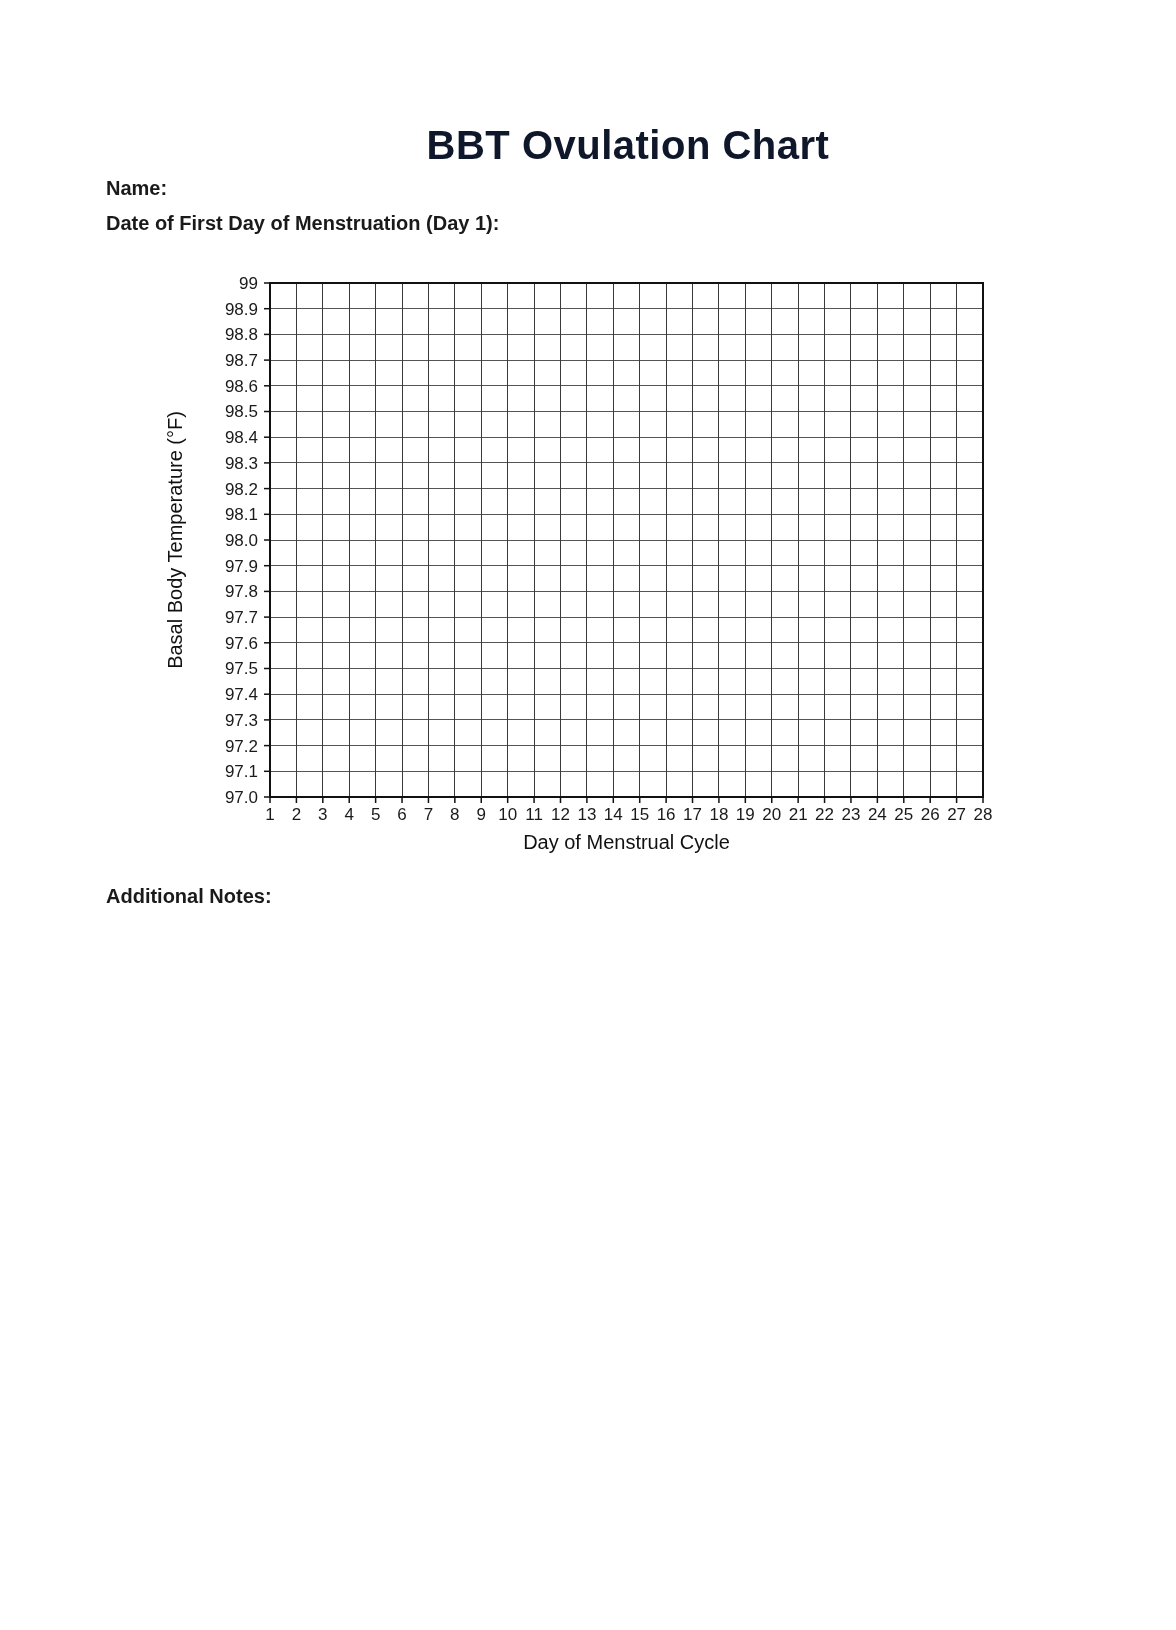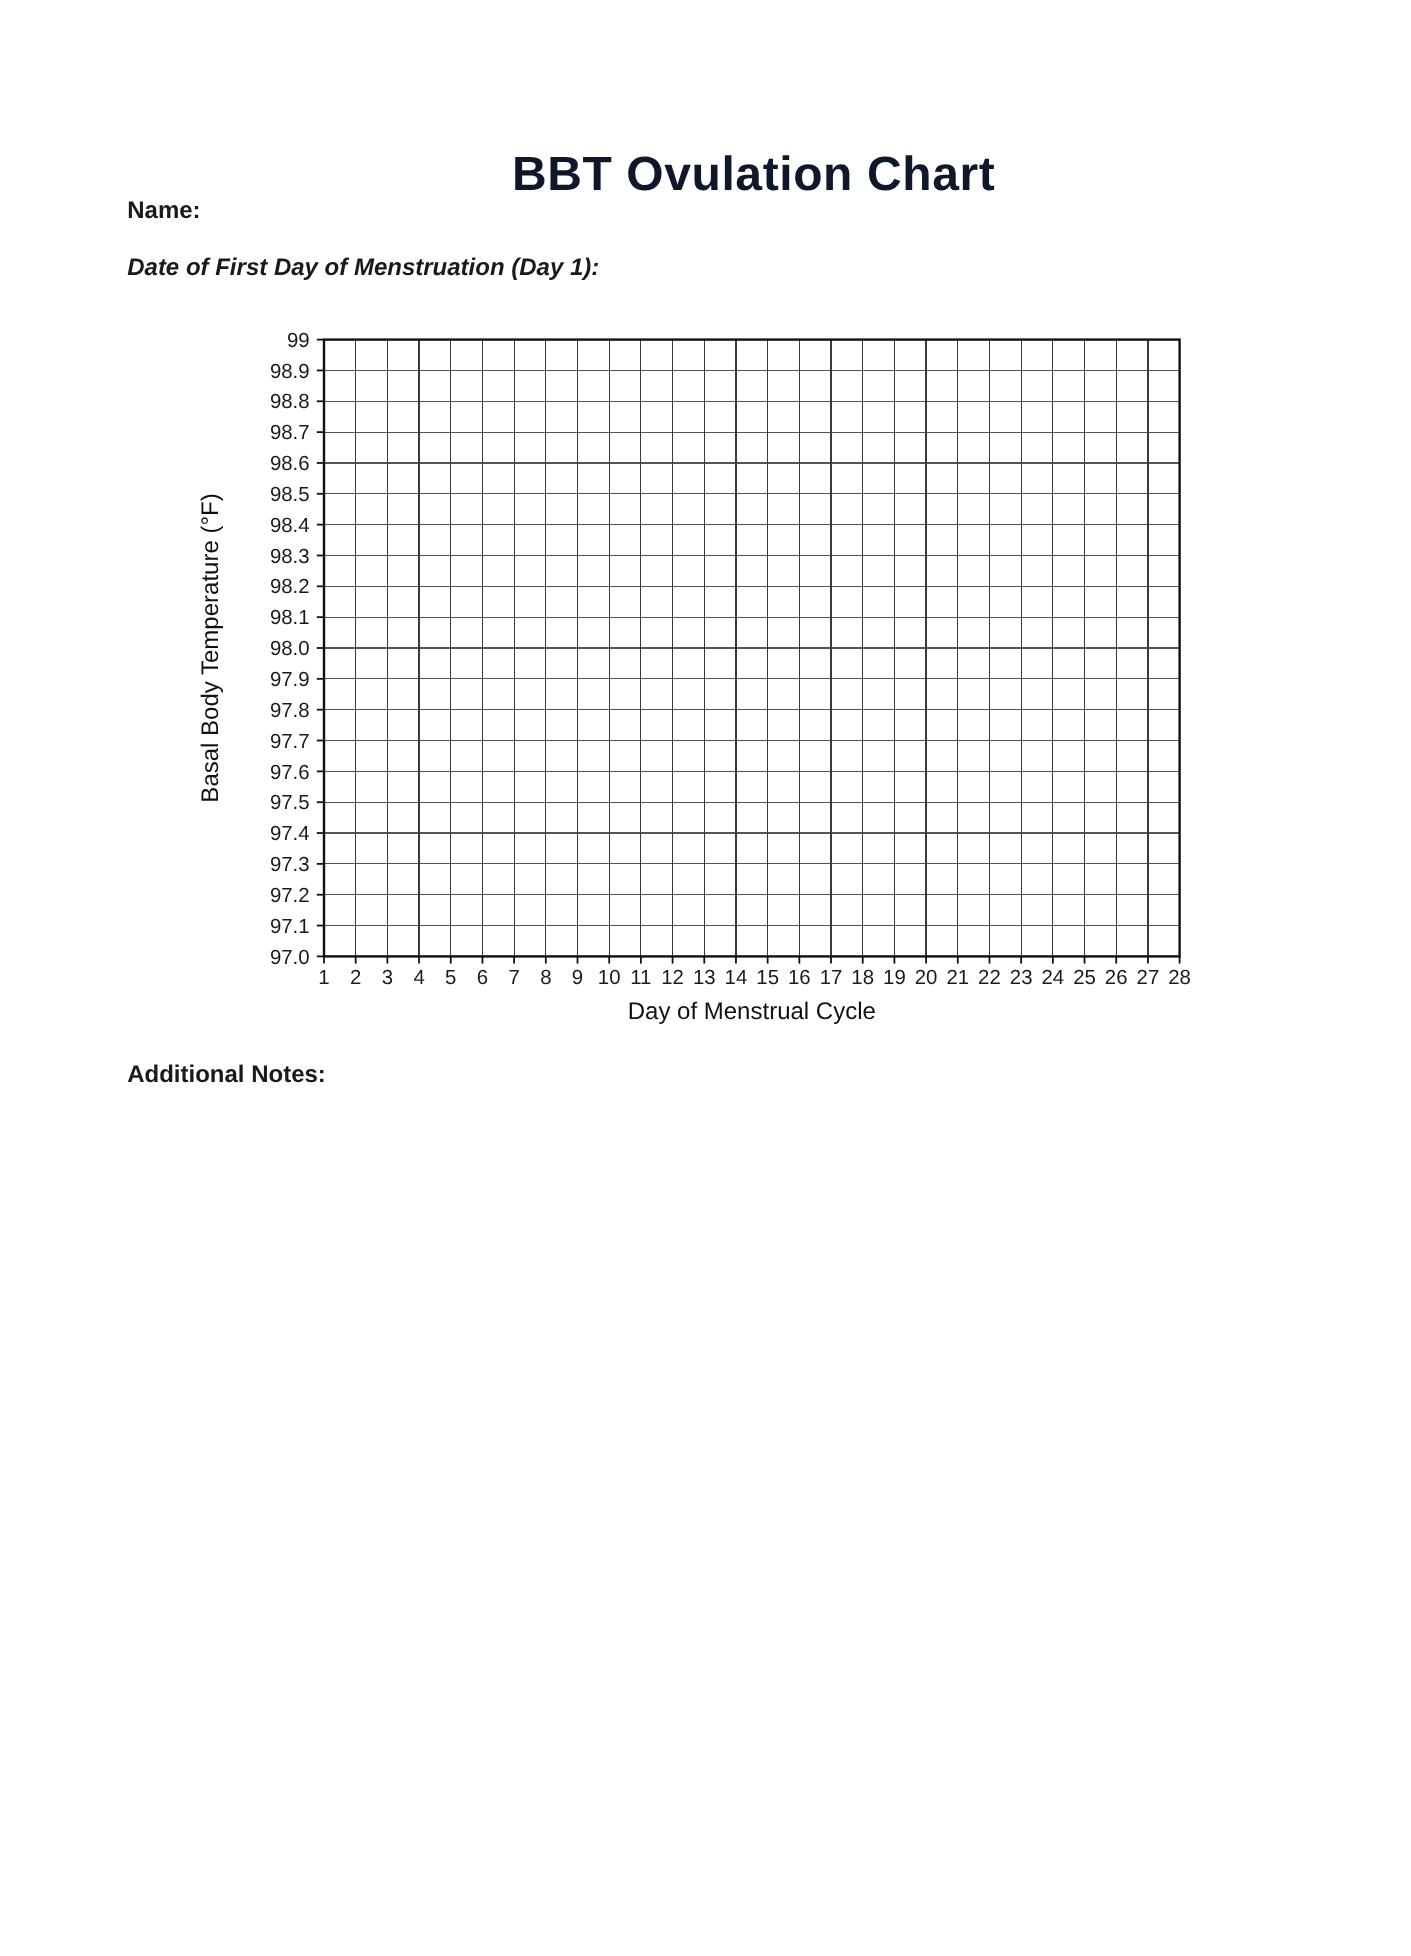--- a/index.html
+++ b/index.html
@@ -25,22 +25,22 @@
     font-weight: bold;
     letter-spacing: 0.5px;
   }
   .form-label {
     position: absolute;
     left: 106px;
     font-size: 20px;
     font-weight: bold;
     color: #1a1a1a;
   }
-  .name-label  { top: 165px; }
-  .date-label  { top: 212px; font-style: italic; }
+  .name-label  { top: 177px; }
+  .date-label  { top: 212px; }
   .notes-label { top: 885px; }
   .chart-wrap {
     position: absolute;
     left: 150px;
     top: 250px;
     width: 860px;
     height: 640px;
     text-decoration: underline;
   }
   svg text.tick {

